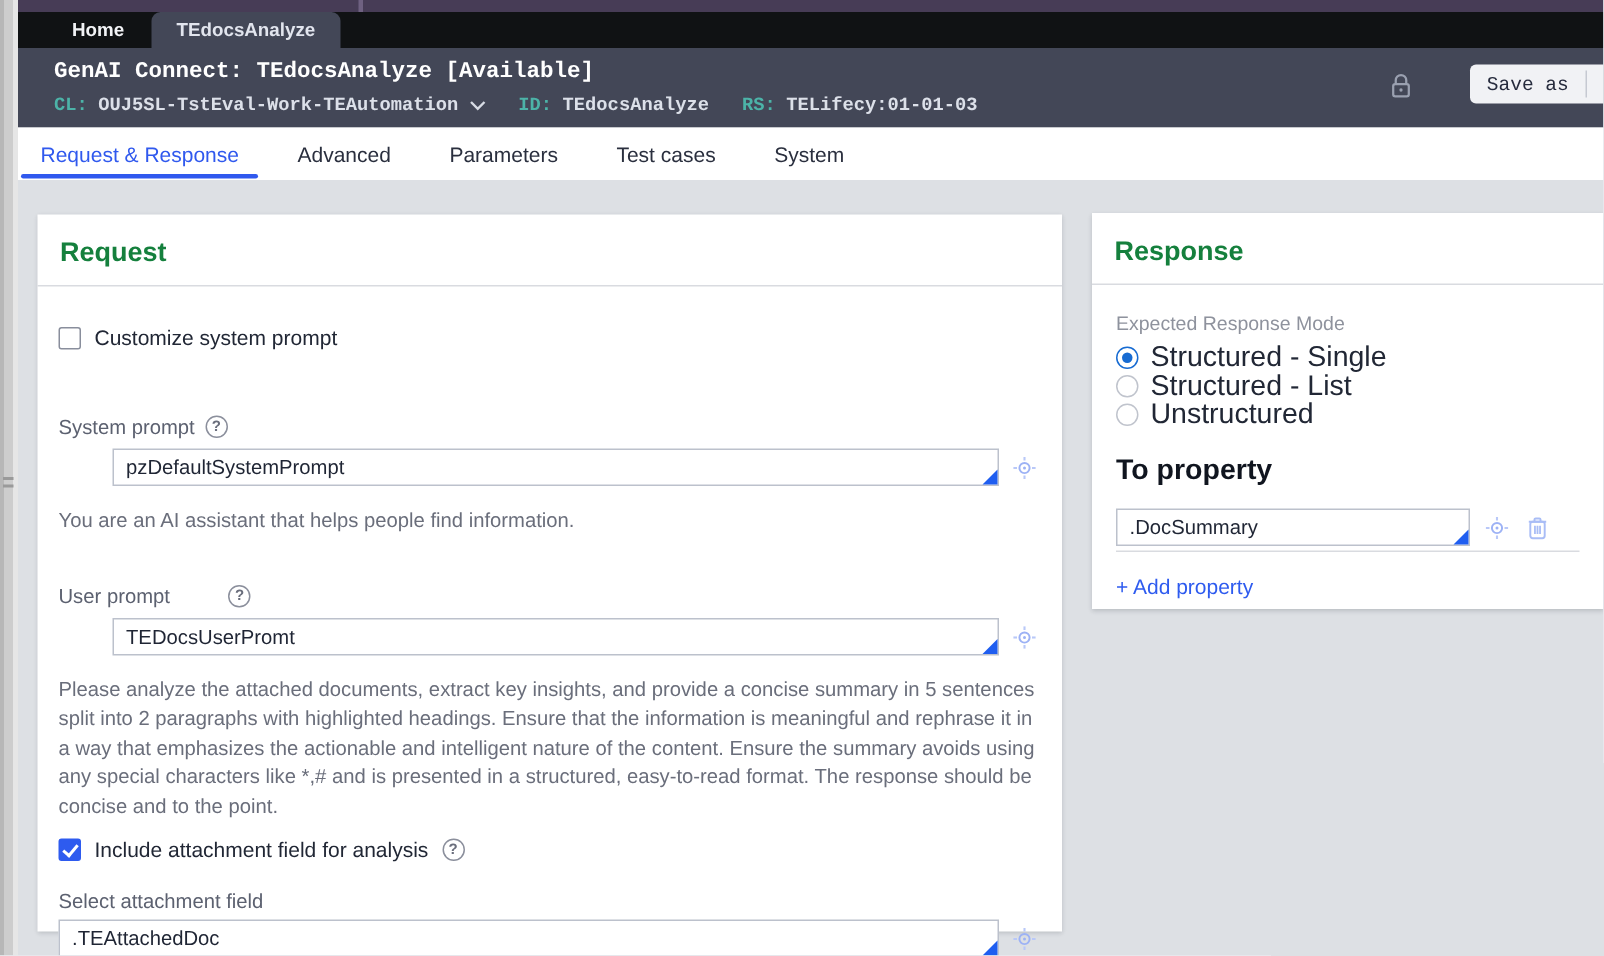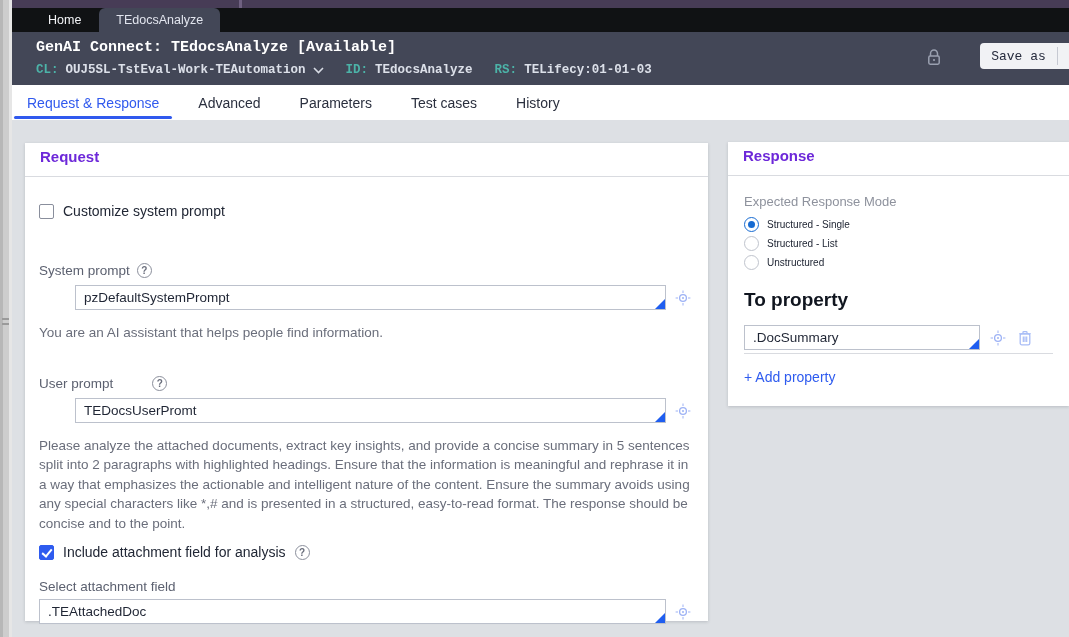--- a/index.html
+++ b/index.html
@@ -19,21 +19,21 @@
     content:""; display:block; height:2px; background:#9a9a9a; margin-bottom:3px;
   }
   
   .purplebar { position:absolute; left:12px; right:0; top:0; height:8px; background:#473c56; }
   .purple-tick { position:absolute; left:227px; top:0; width:3px; height:8px; background:#6f6181; }
   
   .blackbar {
     position:absolute; left:12px; right:0; top:8px; height:24px; background:#101214;
     display:flex; align-items:stretch; padding-left:20px;
   }
-  .wtab { display:flex; align-items:center; padding:0 16px; font-size:12.5px; color:#f2f3f6; cursor:default; }
+  .wtab { display:flex; align-items:center; padding:0 16px; font-size:12.5px; color:#f2f3f6; cursor:default;font-weight:bold; }
   .wtab.active {
     background:#434757; color:#e2e5ee; border-radius:6px 6px 0 0; padding:0 17px; margin-left:2px;
   }
   
   .appheader { position:absolute; left:12px; right:0; top:32px; height:53px; background:#434757;font-family:Liberation Mono, monospace; }
   .appheader .title { position:absolute; left:24px; top:7px; font-size:15px; font-weight:700; color:#ffffff; }
   .meta { position:absolute; left:24px; top:31px; display:flex; align-items:center; font-size:12.5px; font-weight:700; }
   .meta .lab { color:#4cb3a8; margin-right:7px; }
   .meta .val { color:#dce0e9; }
   .meta .grp { display:flex; align-items:center; margin-right:22px; }
@@ -53,21 +53,21 @@
   .stab { position:relative; display:flex; align-items:center; padding:0 13px; margin-right:13px;
     font-size:14px; color:#2a2f3e; cursor:default; }
   .stab.active { color:#3059ee; }
   .stab.active::after { content:""; position:absolute; left:0; right:0; bottom:1px; height:3px;
     background:#3059ee; border-radius:2px; }
   
   .content { position:absolute; left:12px; right:0; top:120px; bottom:0; background:#dde0e4; }
   .card { position:absolute; background:#fff; box-shadow:0 1px 3px rgba(27,31,45,.18); }
   .card-request { left:13px; top:23px; width:683px; height:478px; }
   .card-response { left:716px; top:22px; width:341px; height:264px; }
-  .card h2 { font-size:15px; font-weight:700; color:#6d28d9; padding:5px 16px 11px 15px;
+  .card h2 { font-size:18px; font-weight:700; color:#15803d; padding:15px 16px 11px 15px;
     border-bottom:1px solid #d9dbe0; }
   .card-body { padding:26px 16px 0 14px; }
   .card-response .card-body { padding:18px 16px 0 16px; }
   
   .ckrow { display:flex; align-items:center; gap:9px; font-size:14px; color:#212735; }
   .ckbox { width:15px; height:15px; border:1.4px solid #898e9c; border-radius:2px; background:#fff; flex:0 0 auto; }
   .ckbox.checked { background:#2e5bef; border-color:#2e5bef; position:relative; }
   .ckbox.checked::after { content:""; position:absolute; left:4px; top:1px; width:4px; height:8px;
     border:solid #fff; border-width:0 2px 2px 0; transform:rotate(40deg); }
   .qicon { width:15px; height:15px; border:1.2px solid #8b8f9c; border-radius:50%; color:#6a6e7c;
@@ -79,21 +79,21 @@
   .inwrap input {
     width:100%; height:25px; border:1px solid #bcc1cc; background:#fff; padding:0 8px;
     font-family:"Liberation Sans",sans-serif; font-size:13.5px; color:#1f2534; outline:none; display:block;
   }
   .corner { position:absolute; right:1px; bottom:1px; width:0; height:0;
     border-left:10px solid transparent; border-bottom:10px solid #1f5ef0; }
   .gearbtn, .trashbtn { margin-top:4px; flex:0 0 auto; cursor:pointer; }
   .helper { font-size:13.5px; color:#6a6e7b; line-height:19.5px; }
   
   .modelabel { font-size:13px; color:#8e929d; margin-bottom:6px; }
-  .radrow { display:flex; align-items:center; gap:8px; height:19px; font-size:10px; color:#212735; }
+  .radrow { display:flex; align-items:center; gap:8px; height:19px; font-size:19px; color:#212735; }
   .radio { width:15px; height:15px; border-radius:50%; border:1.5px solid #c0c4cd; background:#fff; flex:0 0 auto; }
   .radio.sel { border:1.5px solid #176bd2; position:relative; }
   .radio.sel::after { content:""; position:absolute; left:2.5px; top:2.5px; width:7px; height:7px;
     border-radius:50%; background:#176bd2; }
   .toprop { margin-top:17px; font-size:19px; font-weight:700; color:#10151f; }
   .proprow { margin-top:14px; display:flex; align-items:flex-start; gap:9px; }
   .proprow .inwrap { width:236px; }
   .propdivider { margin-top:3px; height:1px; background:#d9dbe0; width:100%; }
   .addlink { margin-top:15px; font-size:14px; color:#2e5bef; cursor:pointer; display:inline-block; }
   
@@ -151,21 +151,21 @@
         
       </div>
     </div>
   </div>
 
   <div class="subtabs">
     <div class="stab active">Request &amp; Response</div>
     <div class="stab">Advanced</div>
     <div class="stab">Parameters</div>
     <div class="stab">Test cases</div>
-    <div class="stab">History</div>
+    <div class="stab">System</div>
   </div>
 
   <div class="content">
 
     <div class="card card-request">
       <h2>Request</h2>
       <div class="card-body">
 
         <div class="ckrow mb9">
           <span class="ckbox"></span>

